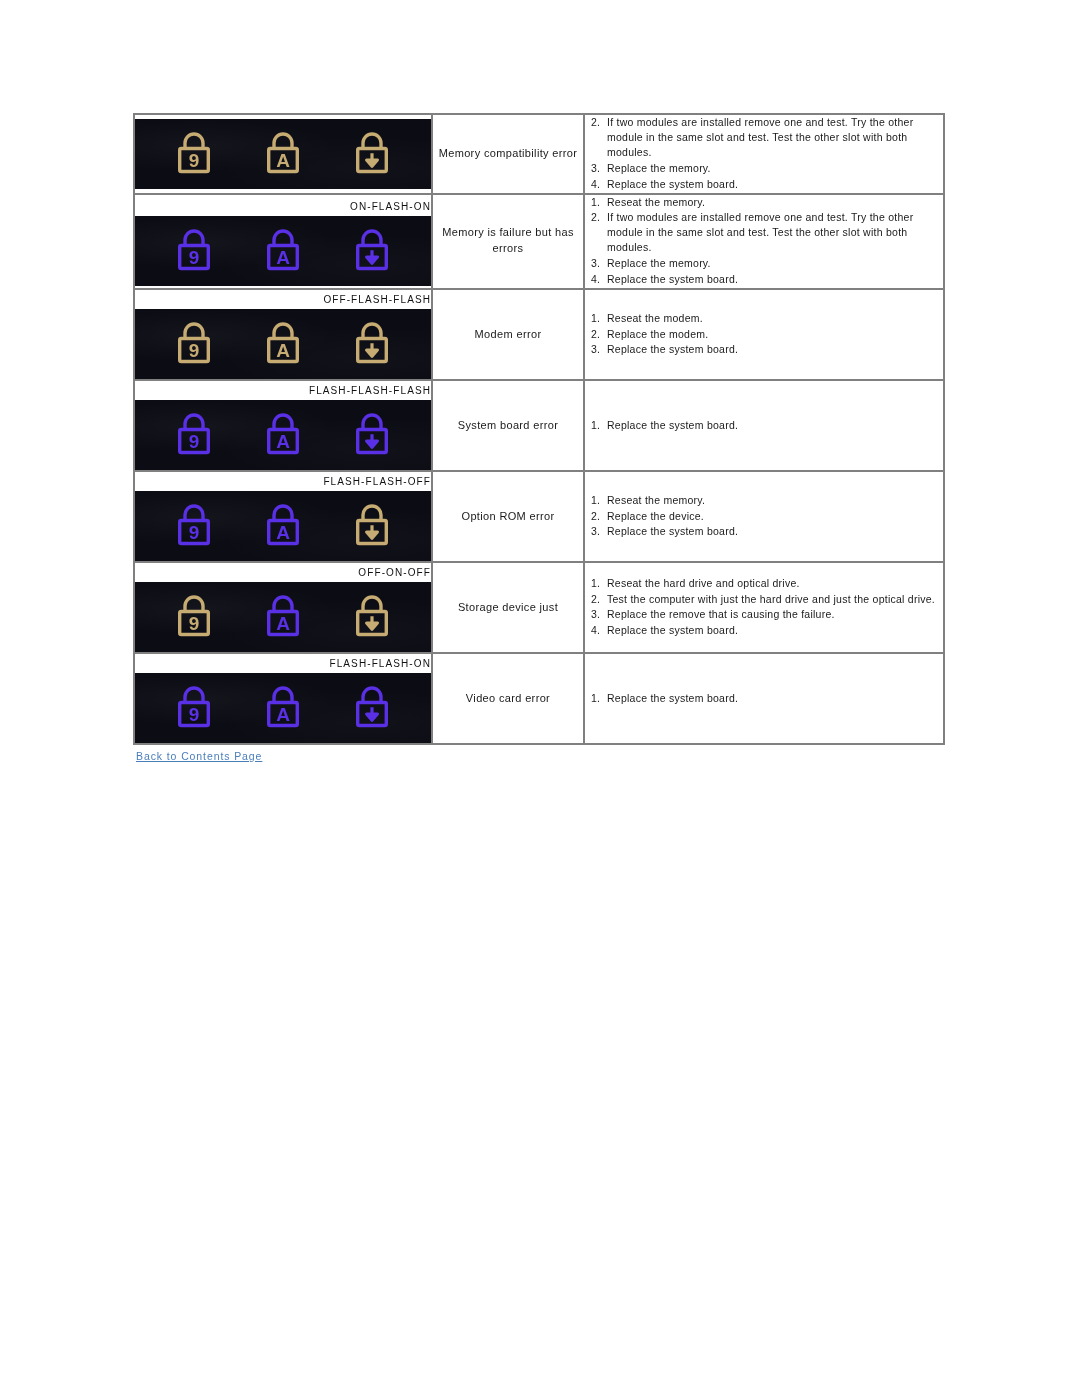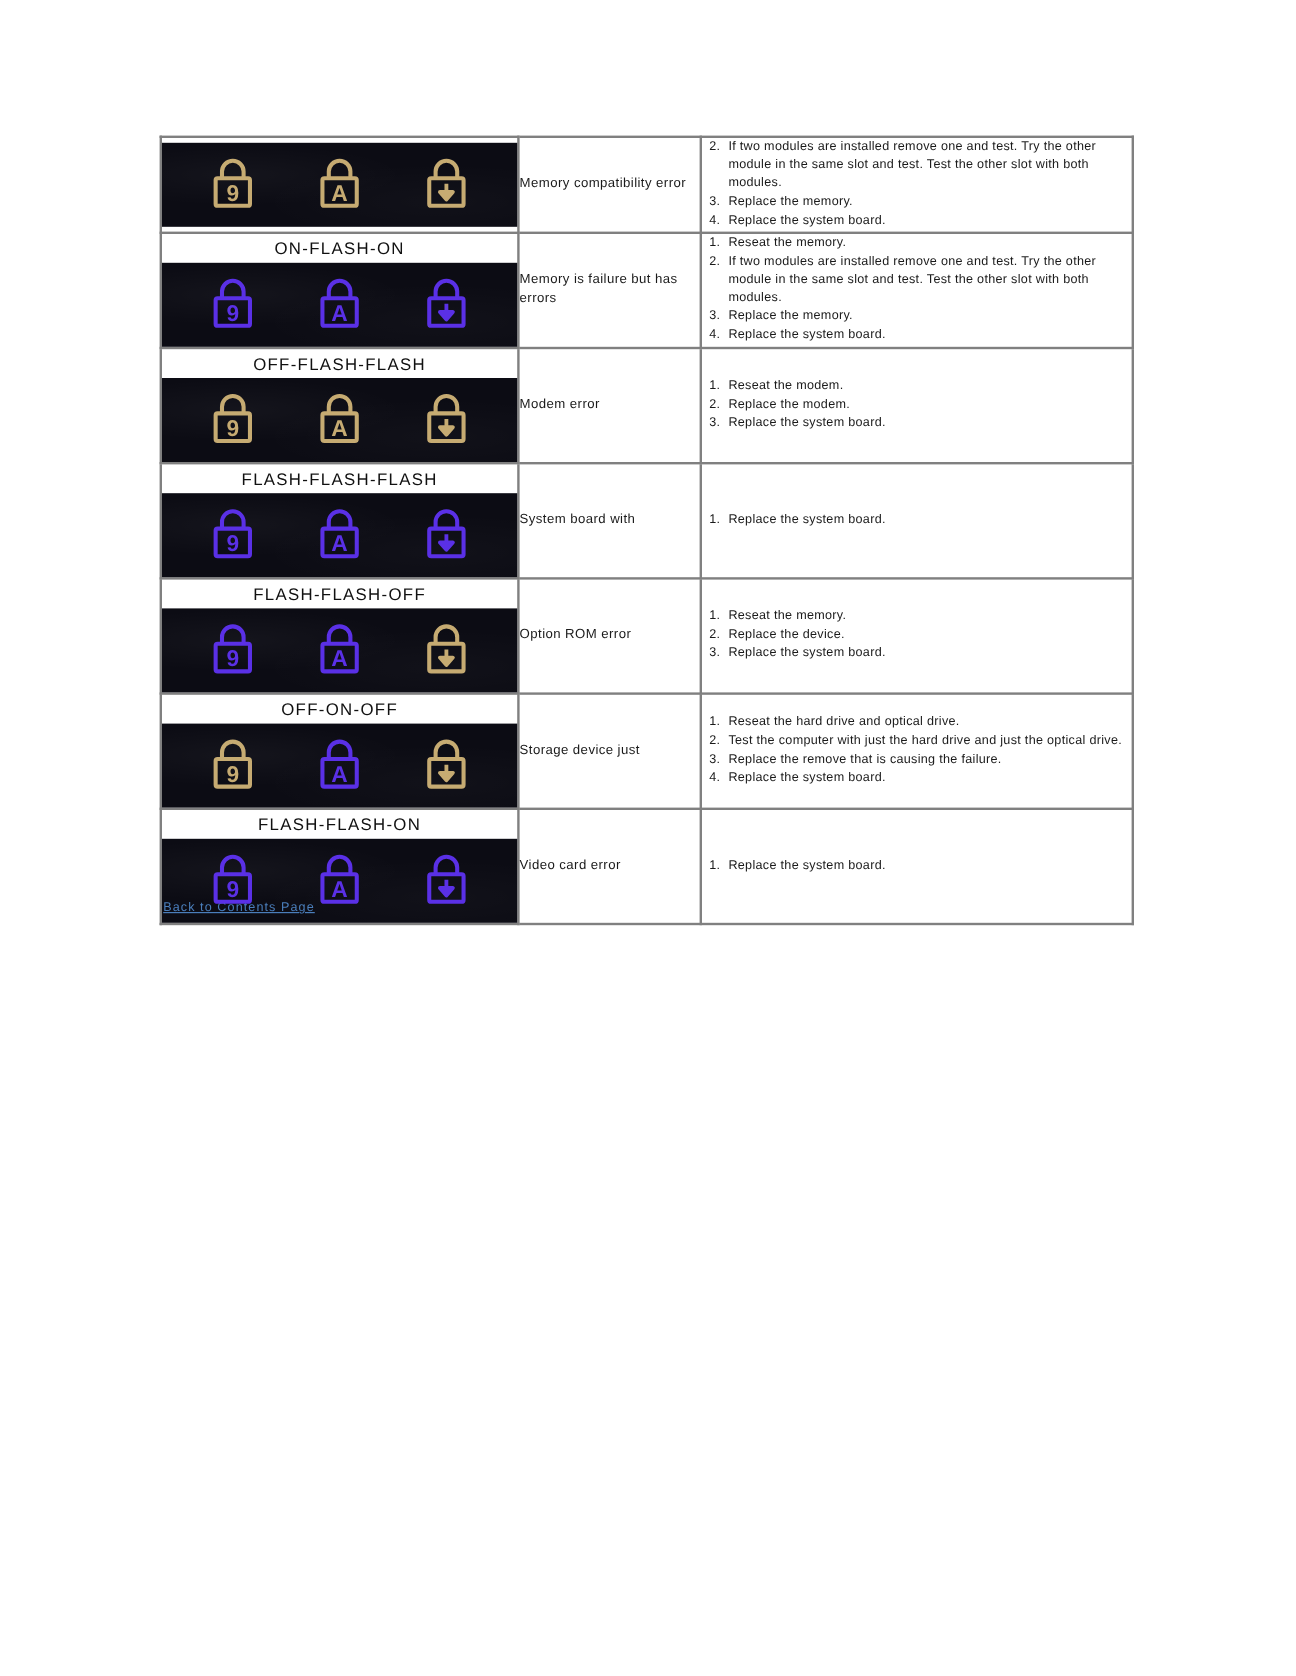--- a/index.html
+++ b/index.html
@@ -44,23 +44,23 @@
   col.c-led   { width: 298px; }
   col.c-desc  { width: 152px; }
   col.c-steps { width: 360px; }
 
   
   .led-cell {
     padding: 0 !important;
     background: #ffffff;
   }
   .led-state-label {
-    font-size: 14px;
+    font-size: 10px;
     letter-spacing: 1.1px;
-    text-align: center;
+    text-align: right;
     padding: 4px 0 4px 0;
     background: #ffffff;
     color: #111111;
     font-family: "Liberation Sans", sans-serif;
     white-space: nowrap;
   }
   .led-strip {
     background: #0c0c14;
     height: 70px;
     display: flex;
@@ -84,20 +84,21 @@
   .lock-icon {
     width: 44px;
     height: 48px;
     position: relative;
     z-index: 2;
   }
   .lock-icon svg { display: block; width: 100%; height: 100%; }
 
   
   .desc-cell {
+    text-align: center;
     font-size: 11px;
     letter-spacing: 0.35px;
     line-height: 1.45;
     padding: 6px 8px;
     color: #1a1a1a;
     margin-top: 20px;
   }
 
   
   .steps-cell {
@@ -311,21 +312,21 @@
               </span>
               <span class="lock-icon">
                 <svg viewBox="0 0 44 48" fill="none">
                   <path d="M13 19 L13 13 A9 9 0 0 1 31 13 L31 19" stroke="#5a30e6" stroke-width="3.4" fill="none"></path>
                   <rect x="7.7" y="18.5" width="28.6" height="23" rx="1.6" stroke="#5a30e6" stroke-width="3.4" fill="none"></rect>
                   <path d="M22 23.2 L22 33.4 M16.6 30.0 L22 36.2 L27.4 30.0 Z" stroke="#5a30e6" stroke-width="3.2" fill="#5a30e6" stroke-linejoin="round"></path>
                 </svg>
               </span>
             </div>
           </td>
-          <td class="desc-cell">System board with</td>
+          <td class="desc-cell">System board error</td>
           <td class="steps-cell">
             <ul class="steps-list">
               <li>
                 <span class="step-num">1.</span>
                 <span class="step-text">Replace the system board.</span>
               </li>
             </ul>
           </td>
         </tr>
         <tr>

